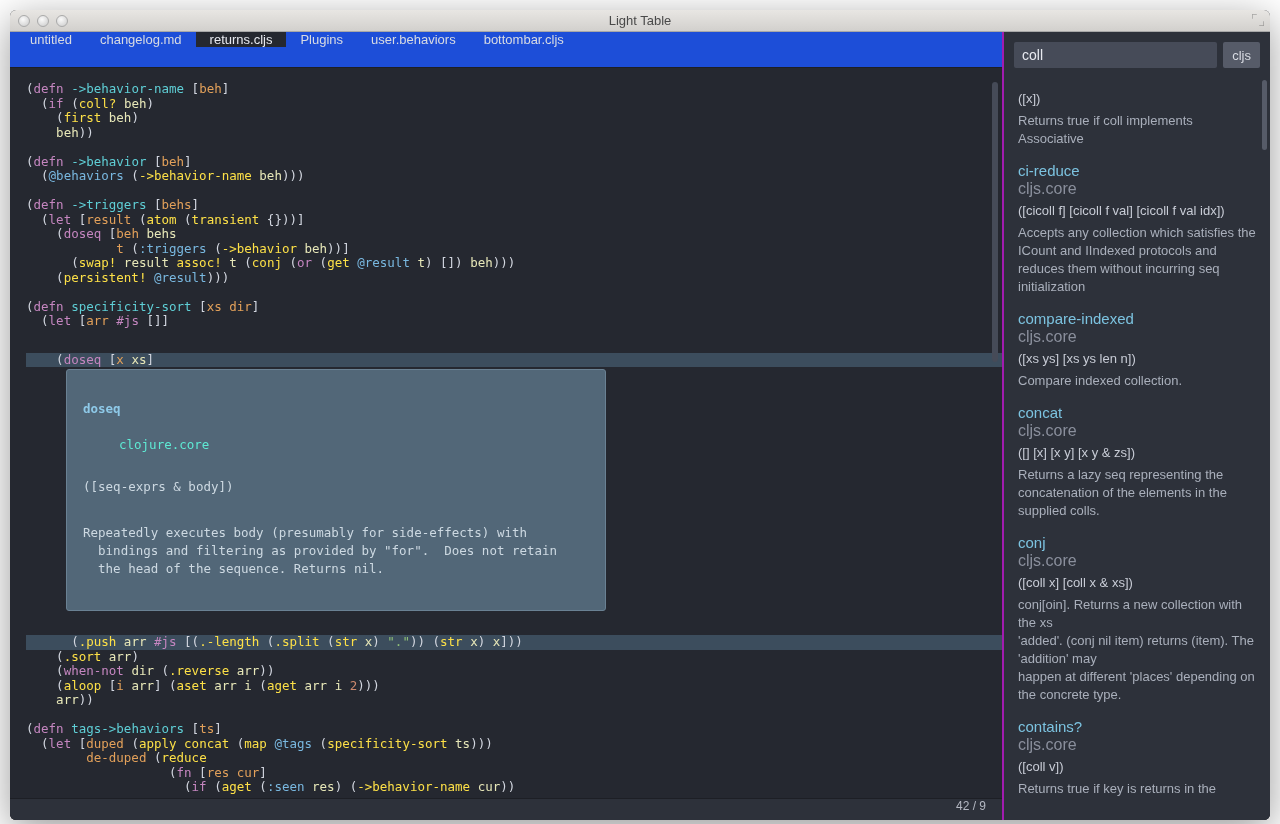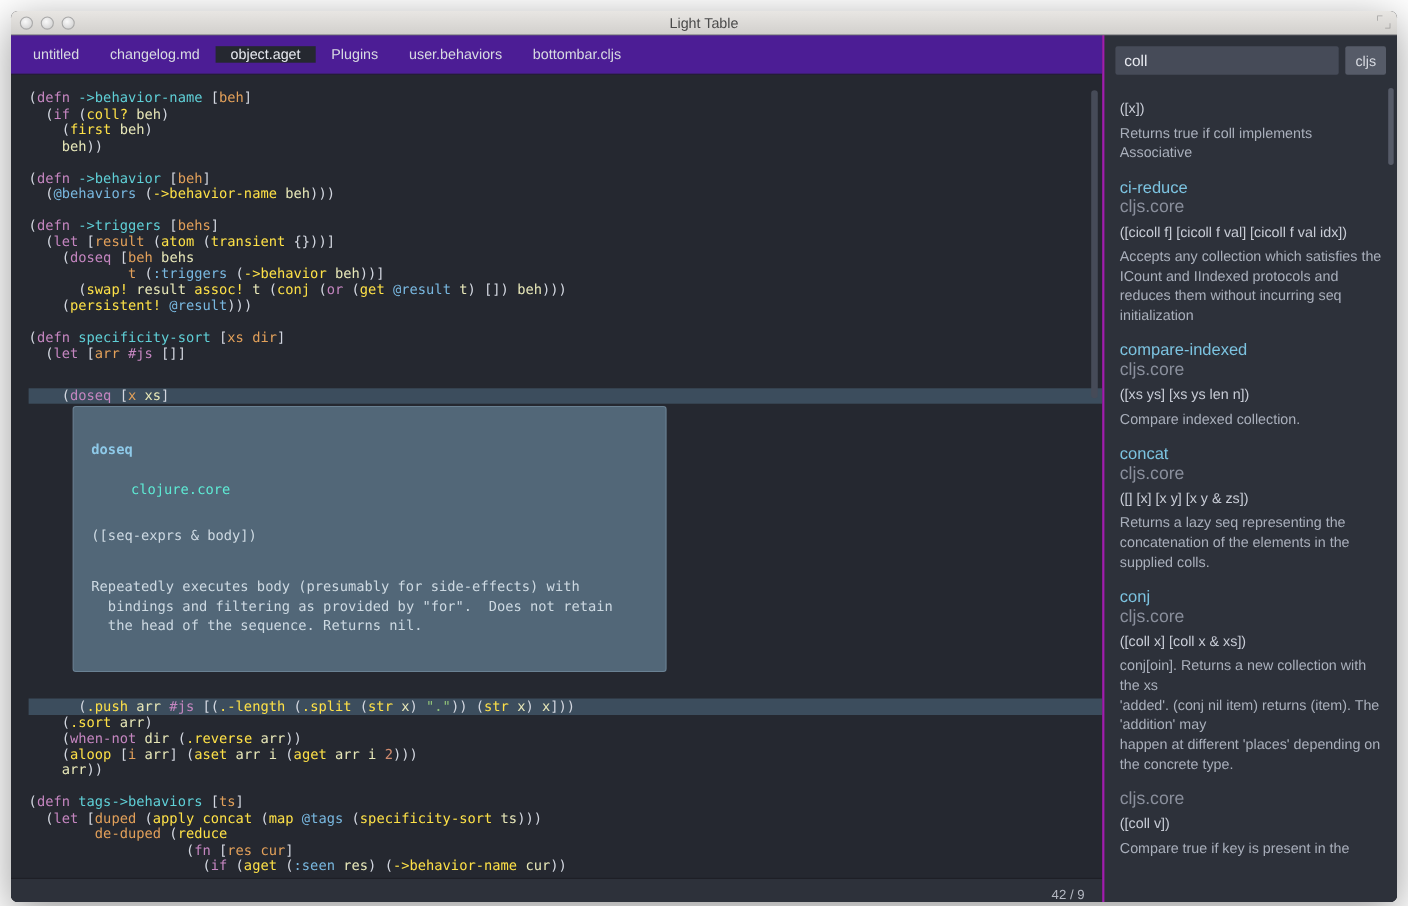--- a/index.html
+++ b/index.html
@@ -43,22 +43,22 @@
   position: absolute; right: 6px; top: 4px;
   width: 12px; height: 12px;
   opacity: 0.5;
 }
 .body {
   flex: 1; display: flex; min-height: 0;
   background: #252830;
 }
 .main { flex: 1; display: flex; flex-direction: column; min-width: 0; }
 .tabs {
-  height: 36px; display: flex; align-items: center;
-  background: #4c1d95;
+  height: 36px; display: flex; align-items: flex-start;
+  background: #1d4ed8;
   border-bottom: 1px solid #1d1f25;
   padding-left: 6px;
 }
 .tab {
   display: flex; align-items: center;
   padding: 0 14px;
   font-size: 13px;
   color: #d8dbe2;
   cursor: pointer;
 }
@@ -102,21 +102,21 @@
   font-size: 12.5px;
   line-height: 18px;
 }
 .doc-tooltip .tt-name { color: #8ec9e8; font-weight: bold; }
 .doc-tooltip .tt-ns { color: #5eead4; margin-left: 36px; }
 .doc-tooltip .tt-args { margin-top: 6px; color: #cdd9e2; }
 .doc-tooltip .tt-body { margin-top: 10px; white-space: pre-wrap; }
 
 .statusbar {
   height: 22px; background: #2d313a;
-  display: flex; justify-content: flex-end; align-items: flex-end;
+  display: flex; justify-content: flex-end; align-items: flex-start;
   padding: 0 16px;
   font-size: 12px; color: #b4b8c2;
   border-top: 1px solid #1d1f25;
 }
 .sidebar {
   width: 268px;
   background: #2d313a;
   border-left: 2px solid #a21caf;
   display: flex; flex-direction: column;
   min-height: 0;
@@ -161,21 +161,21 @@
     <svg class="expand-icon" viewBox="0 0 10 10">
         <path d="M0 4 L0 0 L4 0 M6 10 L10 10 L10 6" stroke="#666" stroke-width="1.2" fill="none"></path>
       </svg>
   </div>
 
   <div class="body">
     <div class="main">
       <div class="tabs">
         <div class="tab">untitled</div>
         <div class="tab">changelog.md</div>
-        <div class="tab active">object.aget</div>
+        <div class="tab active">returns.cljs</div>
         <div class="tab">Plugins</div>
         <div class="tab">user.behaviors</div>
         <div class="tab">bottombar.cljs</div>
       </div>
 
       <div class="editor">
         <div class="scroll"></div>
 <div class="code">(<span class="c-keyword">defn</span> <span class="c-def">-&gt;behavior-name</span> [<span class="c-param">beh</span>]
   (<span class="c-keyword">if</span> (<span class="c-fn">coll?</span> <span class="c-sym">beh</span>)
     (<span class="c-fn">first</span> <span class="c-sym">beh</span>)
@@ -266,20 +266,21 @@
         <div class="docitem">
           <div class="doc-name">conj</div>
           <div class="doc-ns">cljs.core</div>
           <div class="doc-arglist">([coll x] [coll x &amp; xs])</div>
           <div class="doc-desc" style="white-space:pre-line">conj[oin]. Returns a new collection with the xs
  'added'. (conj nil item) returns (item).  The 'addition' may
  happen at different 'places' depending on the concrete type.</div>
         </div>
 
         <div class="docitem">
+          <div class="doc-name">contains?</div>
           <div class="doc-ns">cljs.core</div>
           <div class="doc-arglist">([coll v])</div>
-          <div class="doc-desc">Compare true if key is present in the</div>
+          <div class="doc-desc">Returns true if key is returns in the</div>
         </div>
       </div>
     </div>
   </div>
 </div>
 
 </body></html>

